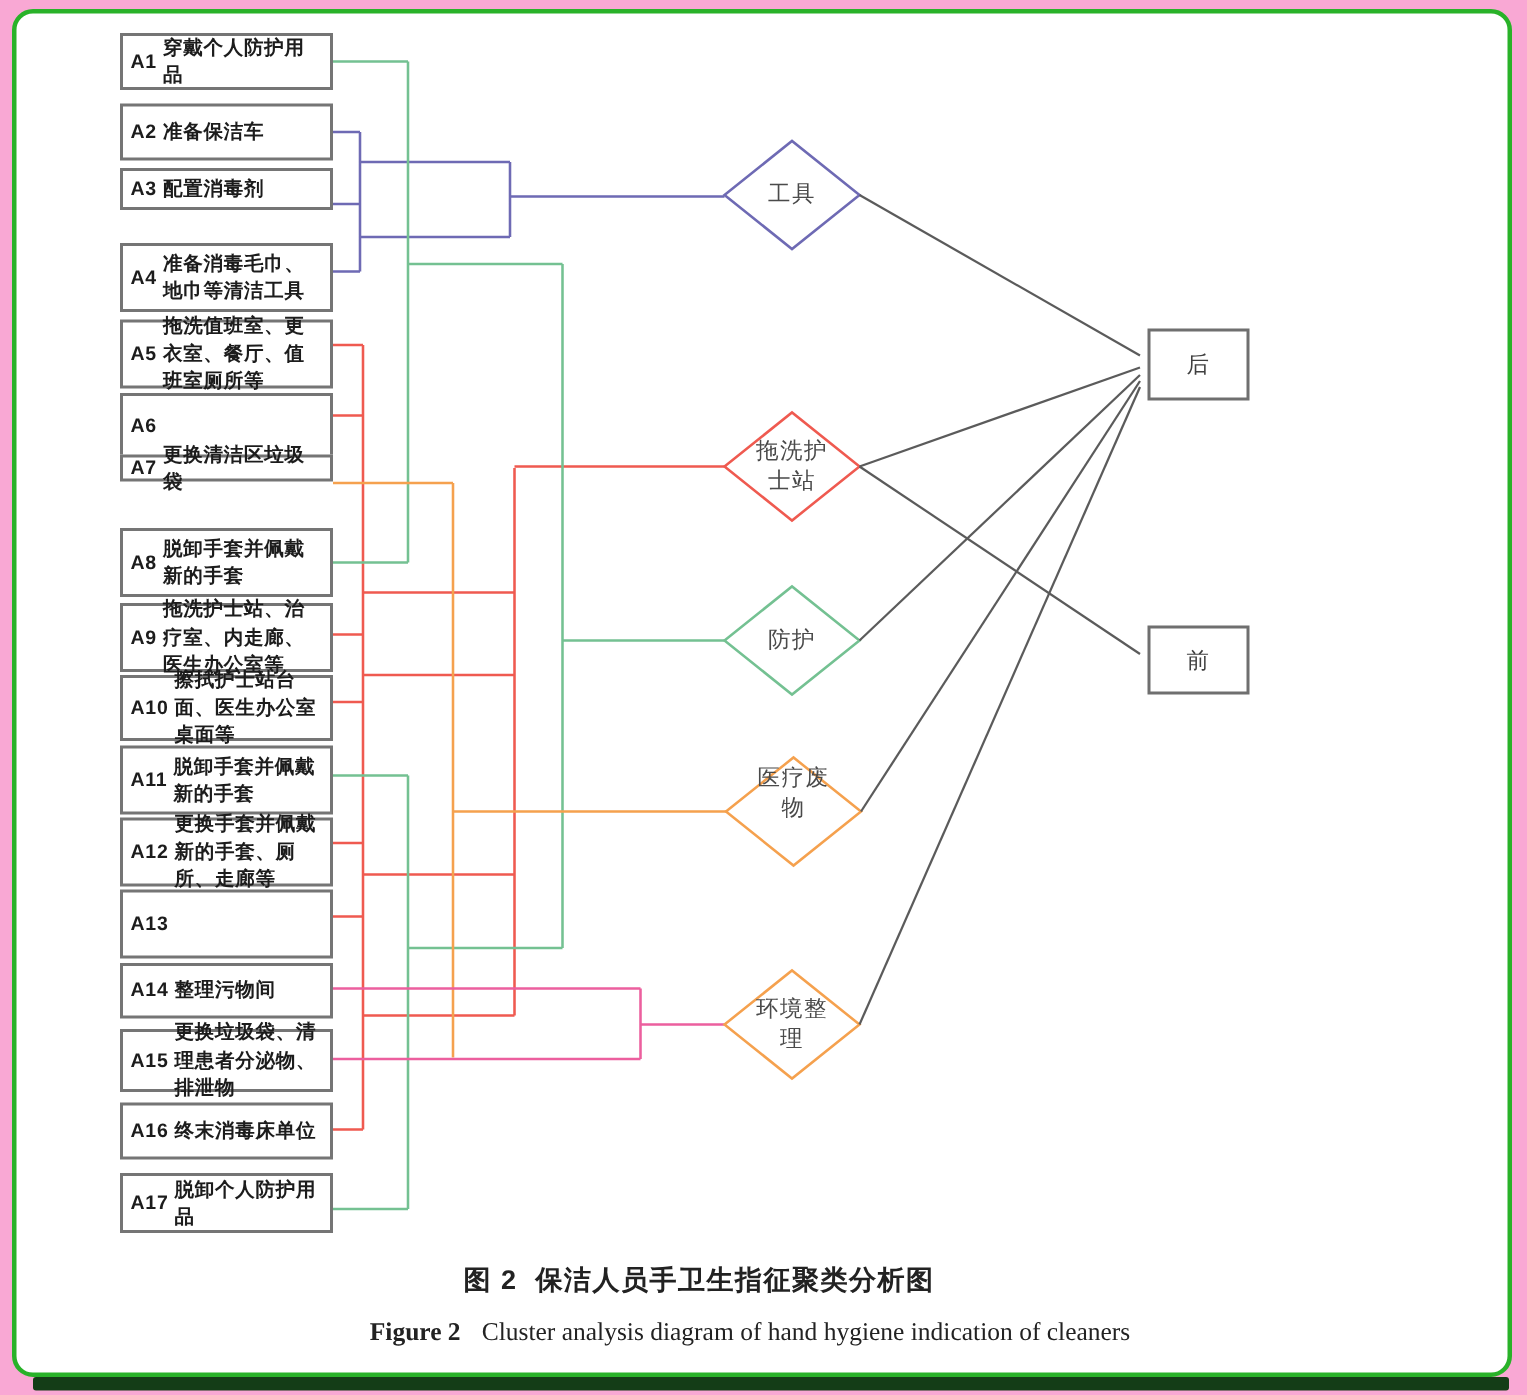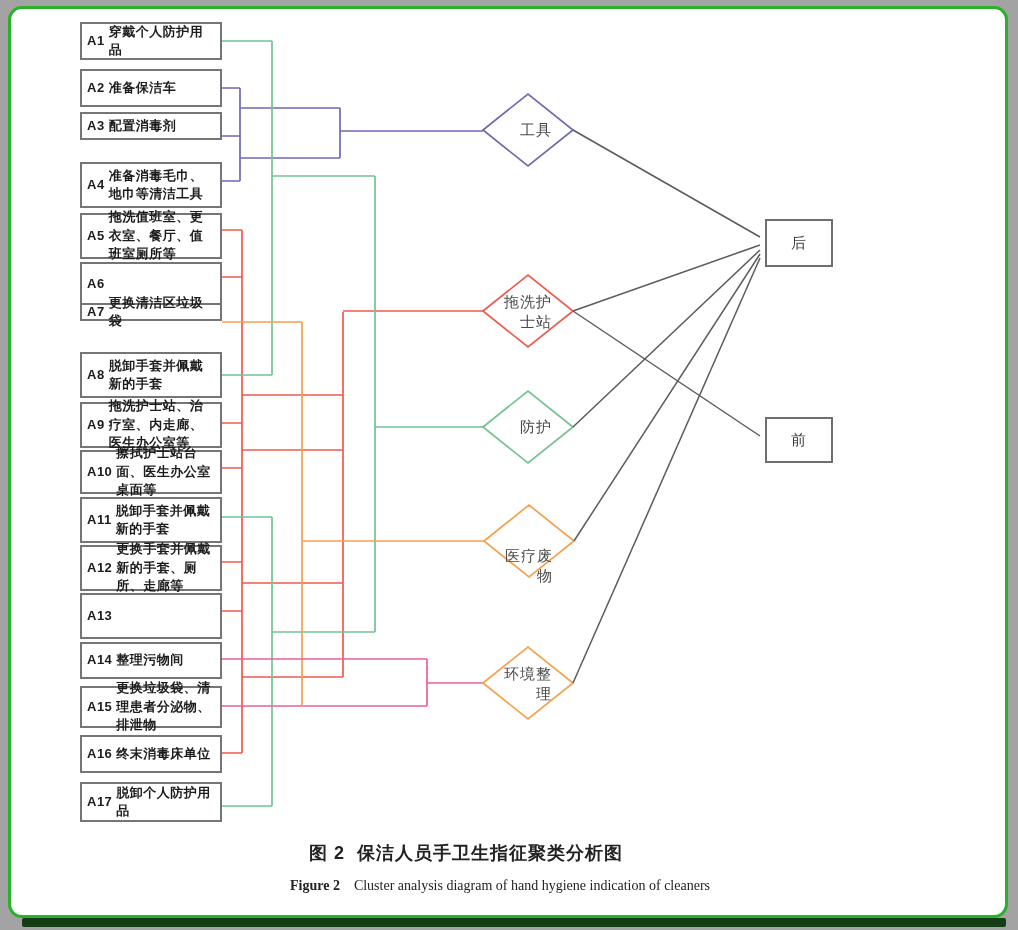--- a/index.html
+++ b/index.html
@@ -1,16 +1,16 @@
 <!DOCTYPE html>
 <html><head>
 <meta charset="utf-8">
 <style>
   html,body{margin:0;padding:0;background:#fbfbfb;font-family:"Liberation Sans",sans-serif;}
-  #stage{position:relative;width:1018px;height:930px;background:#a3a3a3;overflow:hidden;}
+  #stage{position:relative;width:1018px;height:930px;background:#f9a8d4;overflow:hidden;}
   #frame{position:absolute;left:8px;top:6px;width:994px;height:906px;background:#ffffff;
          border:3px solid #29b229;border-radius:14px;}
   #frame-shadow{position:absolute;left:22px;top:918px;width:984px;height:9px;background:#143d17;border-radius:2px;}
   svg.wires{position:absolute;left:0;top:0;width:1018px;height:930px;}
   svg.wires path, svg.wires polygon{fill:none;}
   .l-blue{stroke:#6e6ab4;stroke-width:1.7;}
   .l-red{stroke:#ef5a50;stroke-width:1.7;}
   .l-green{stroke:#74c192;stroke-width:1.7;}
   .l-orange{stroke:#f5a14e;stroke-width:1.7;}
   .l-pink{stroke:#ec5f9e;stroke-width:1.7;}
@@ -20,26 +20,26 @@
   .d-green{stroke:#74c192;stroke-width:1.7;fill:#fff;}
   .d-orange{stroke:#f5a14e;stroke-width:1.7;fill:#fff;}
   .d-pink{stroke:#f5a14e;stroke-width:1.7;fill:#fff;}
   .task{position:absolute;left:80px;width:142px;border:2px solid #757575;background:#fff;
         box-sizing:border-box;display:flex;align-items:center;padding:2px 5px;
         font-size:13px;font-weight:bold;color:#1c1c1c;line-height:1.42;letter-spacing:0.5px;}
   .task .tid{margin-right:4px;}
   .outcome{position:absolute;left:765px;width:68px;border:2px solid #6f6f6f;background:#fff;
         box-sizing:border-box;display:flex;align-items:center;justify-content:center;
         font-size:15px;color:#3f3f3f;letter-spacing:1px;}
-  .dlabel{position:absolute;width:48px;text-align:right;font-size:15px;color:#4a4a4a;
+  .dlabel{position:absolute;width:48px;text-align:center;font-size:15px;color:#4a4a4a;
         line-height:1.3;letter-spacing:1px;transform:translate(-50%,-50%);}
   #caption-zh{position:absolute;left:156px;top:841px;width:620px;text-align:center;
         font-size:18px;font-weight:bold;color:#222;letter-spacing:1px;}
   #caption-en{position:absolute;left:85px;top:878px;width:830px;text-align:center;
-        font-family:"Liberation Serif",serif;font-size:14px;color:#222;}
+        font-family:"Liberation Serif",serif;font-size:17px;color:#222;}
   #caption-en .flabel{font-weight:bold;margin-right:14px;}
   #caption-zh .flabel{margin-right:12px;}
 </style>
 </head>
 <body>
 
 <div id="stage">
   <div id="frame"></div>
   <div id="frame-shadow"></div>
 
@@ -137,21 +137,21 @@
       <span>终末消毒床单位</span>
     </div>
   <div class="task" style="top:782px;height:40px">
       <span class="tid">A17</span>
       <span>脱卸个人防护用品</span>
     </div>
 
   <div class="dlabel" style="left:528px;top:130px">工具</div>
   <div class="dlabel" style="left:528px;top:311px">拖洗护士站</div>
   <div class="dlabel" style="left:528px;top:427px">防护</div>
-  <div class="dlabel" style="left:529px;top:565px">医疗废物</div>
+  <div class="dlabel" style="left:529px;top:529px">医疗废物</div>
   <div class="dlabel" style="left:528px;top:683px">环境整理</div>
 
   <div class="outcome" style="top:219px;height:48px">后</div>
   <div class="outcome" style="top:417px;height:46px">前</div>
 
   <div id="caption-zh">
     <span class="flabel">图 2</span><span>保洁人员手卫生指征聚类分析图</span>
   </div>
   <div id="caption-en">
     <span class="flabel">Figure 2</span><span>Cluster analysis diagram of hand hygiene indication of cleaners</span>

